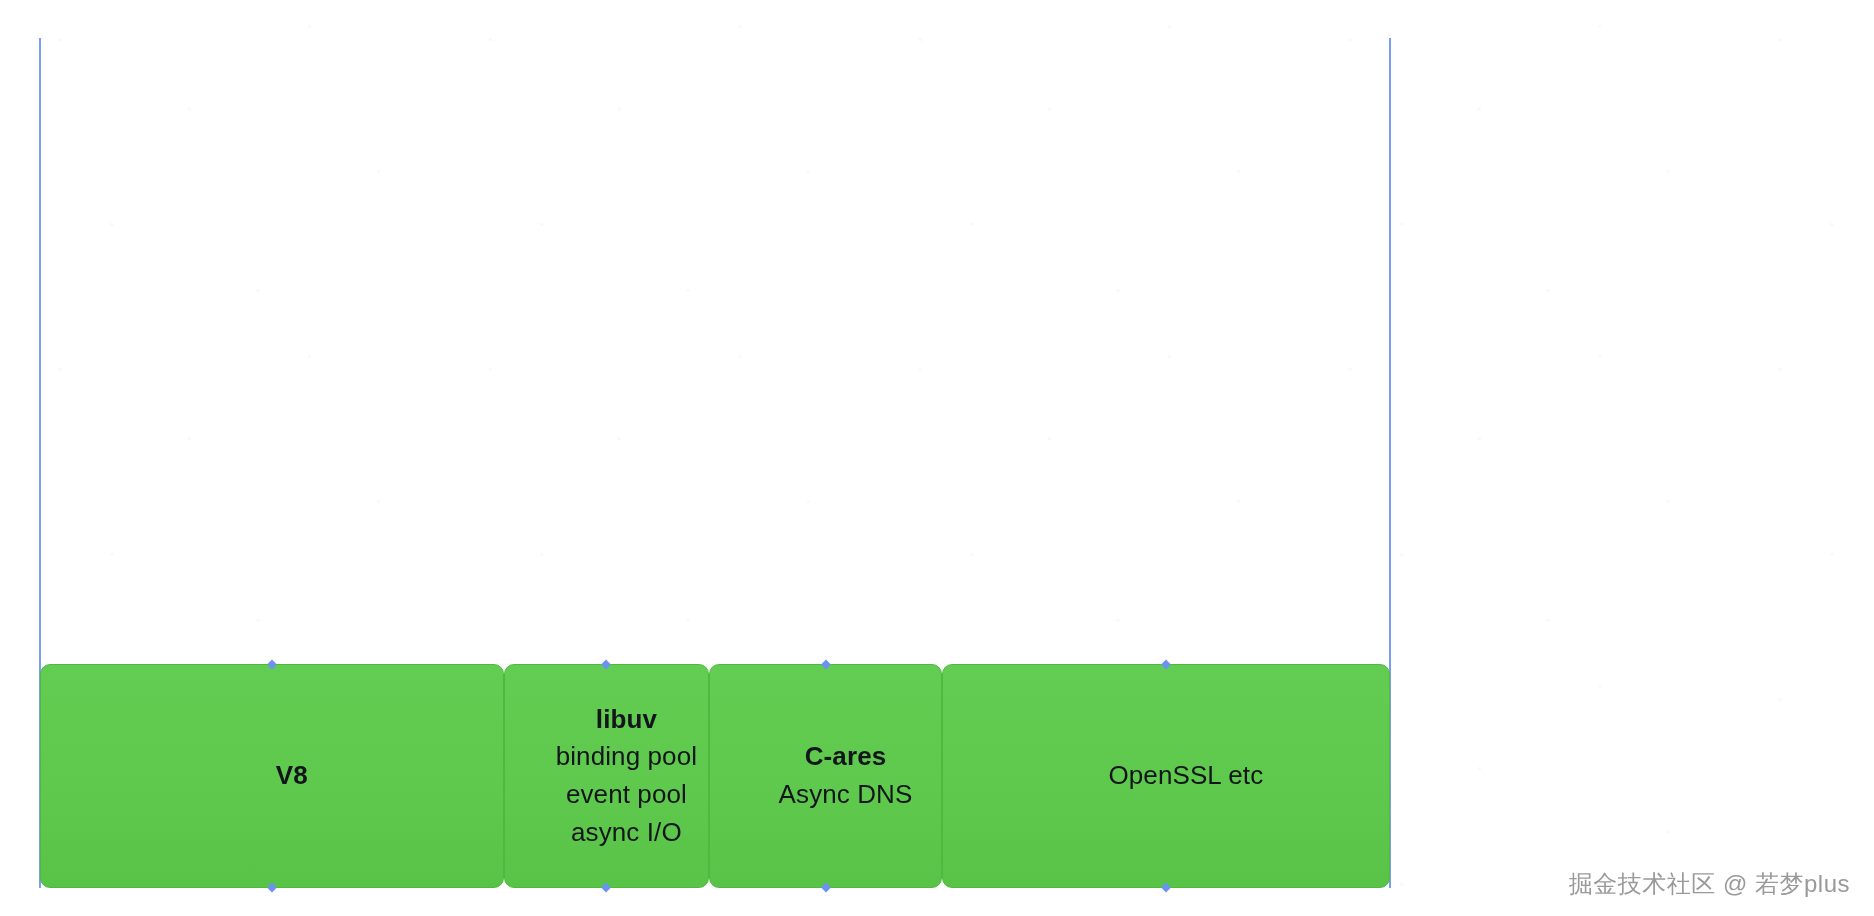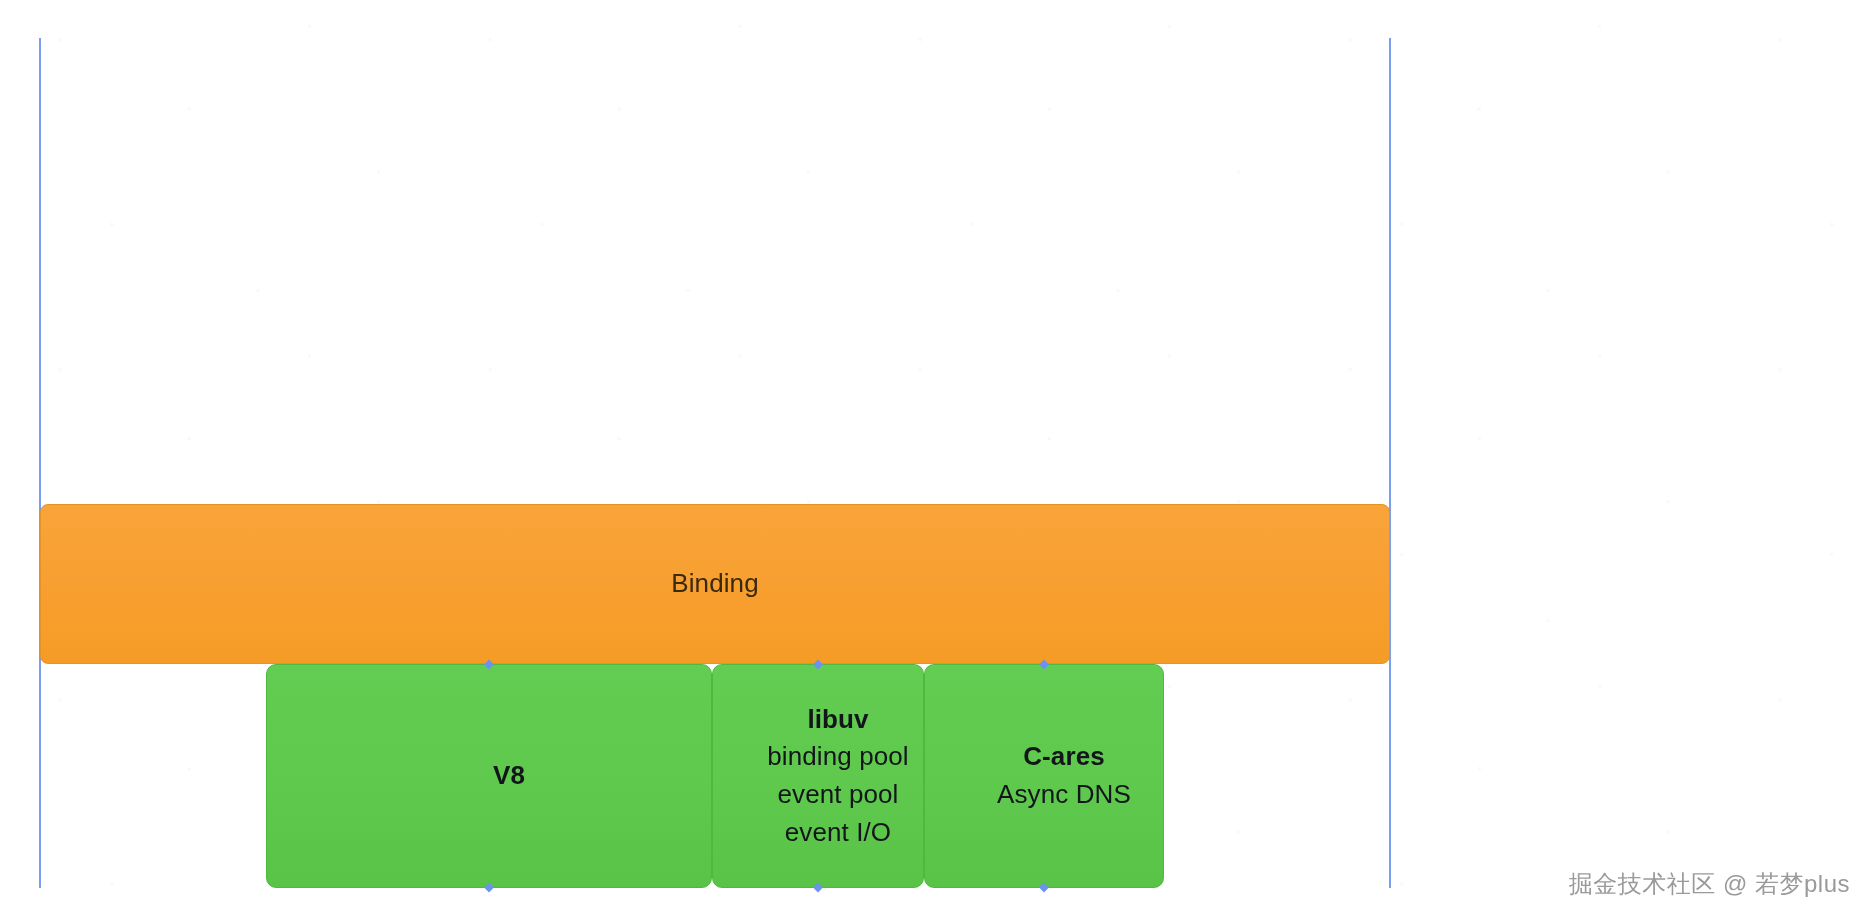--- a/index.html
+++ b/index.html
@@ -159,48 +159,50 @@
 <div id="canvas">
 
   <div id="bg-watermark"></div>
 
   <div id="diagram">
 
     <div class="rail left"></div>
     <div class="rail right"></div>
 
 
-    <div class="layer" id="layer-binding">
-      <span class="box-label" id="binding-label">Binding</span>
-    </div>
 
     <div class="layer" id="layer-native">
 
-      <div class="green-cell" style="width:446px;text-align:right;">
+      <div class="green-cell" style="width:480px;text-align:right;">
         <span class="tick top"></span>
         <span class="tick bottom"></span>
         <span class="box-label bold dark">V8</span>
       </div>
 
       <div class="green-cell" style="width:212px;">
         <span class="tick top"></span>
         <span class="tick bottom"></span>
         <span class="box-label bold dark">libuv</span>
         <span class="box-label dark">binding pool</span>
         <span class="box-label dark">event pool</span>
-        <span class="box-label dark">event I/O</span>
+        <span class="box-label dark">async I/O</span>
       </div>
 
       <div class="green-cell" style="width:240px;">
         <span class="tick top"></span>
         <span class="tick bottom"></span>
         <span class="box-label bold dark">C-ares</span>
         <span class="box-label dark">Async DNS</span>
       </div>
 
+      <div class="green-cell" style="width:464px;">
+        <span class="tick top"></span>
+        <span class="tick bottom"></span>
+        <span class="box-label dark">OpenSSL etc</span>
+      </div>
 
     </div>
   </div>
 
 
   <div id="credit">掘金技术社区 @ 若梦plus</div>
 
 </div>
 
 </body></html>

